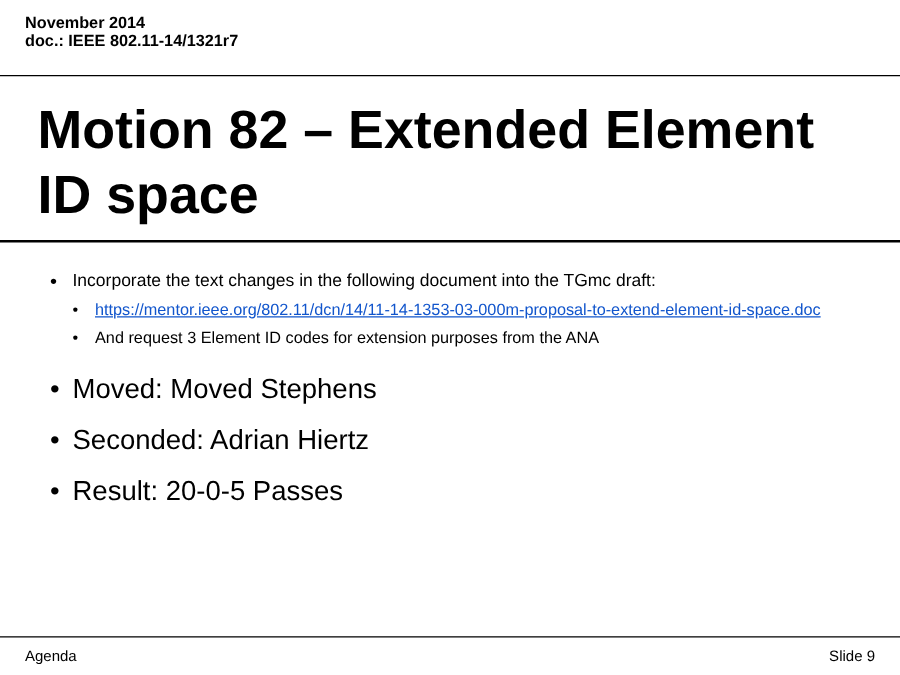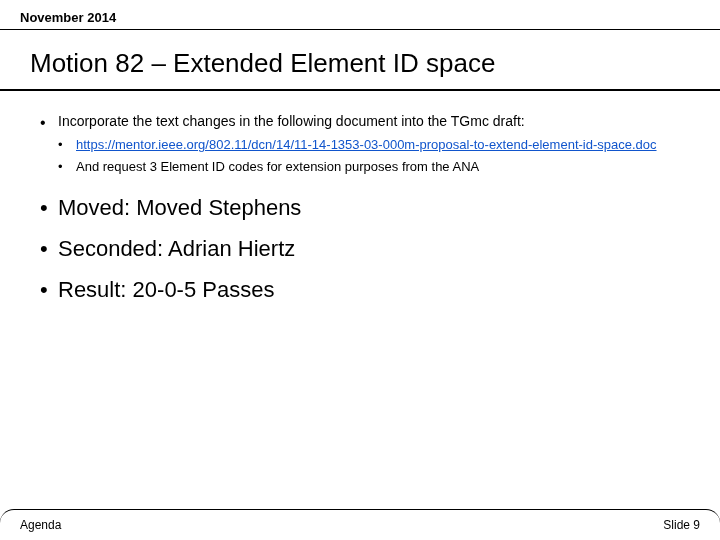--- a/index.html
+++ b/index.html
@@ -9,35 +9,35 @@
       background: #fff;
       font-family: Arial, sans-serif;
       color: #000;
       position: relative;
       overflow: hidden;
     }
 
     .header {
       display: flex;
       justify-content: space-between;
-      padding: 10px 20px 4px 20px;
+      padding: 10px 20px 20px 20px;
       font-size: 13px;
       font-weight: bold;
       border-bottom: 1px solid #000;
       flex-direction: column;
     }
 
     .title-area {
       padding: 18px 30px 10px 30px;
       border-bottom: 2px solid #000;
     }
 
     .main-title {
-      font-size: 26px;
-      font-weight: normal;
+      font-size: 43px;
+      font-weight: bold;
       line-height: 1.2;
     }
 
     .content-area {
       padding: 20px 40px 10px 40px;
     }
 
     .bullet-item {
       display: flex;
       align-items: flex-start;
@@ -92,28 +92,28 @@
       position: absolute;
       bottom: 0;
       left: 0;
       right: 0;
       display: flex;
       justify-content: space-between;
       padding: 8px 20px;
       border-top: 1px solid #000;
       font-size: 12px;
       color: #000;
-      border-radius: 14px;
     }
   </style>
 </head>
 <body>
 
 <div class="header">
   <span>November 2014</span>
+  <span>doc.: IEEE 802.11-14/1321r7</span>
 </div>
 
 <div class="title-area">
   <div class="main-title">Motion 82  – Extended Element ID space</div>
 </div>
 
 <div class="content-area">
 
   <div class="bullet-item">
     <span class="bullet-dot">•</span>

